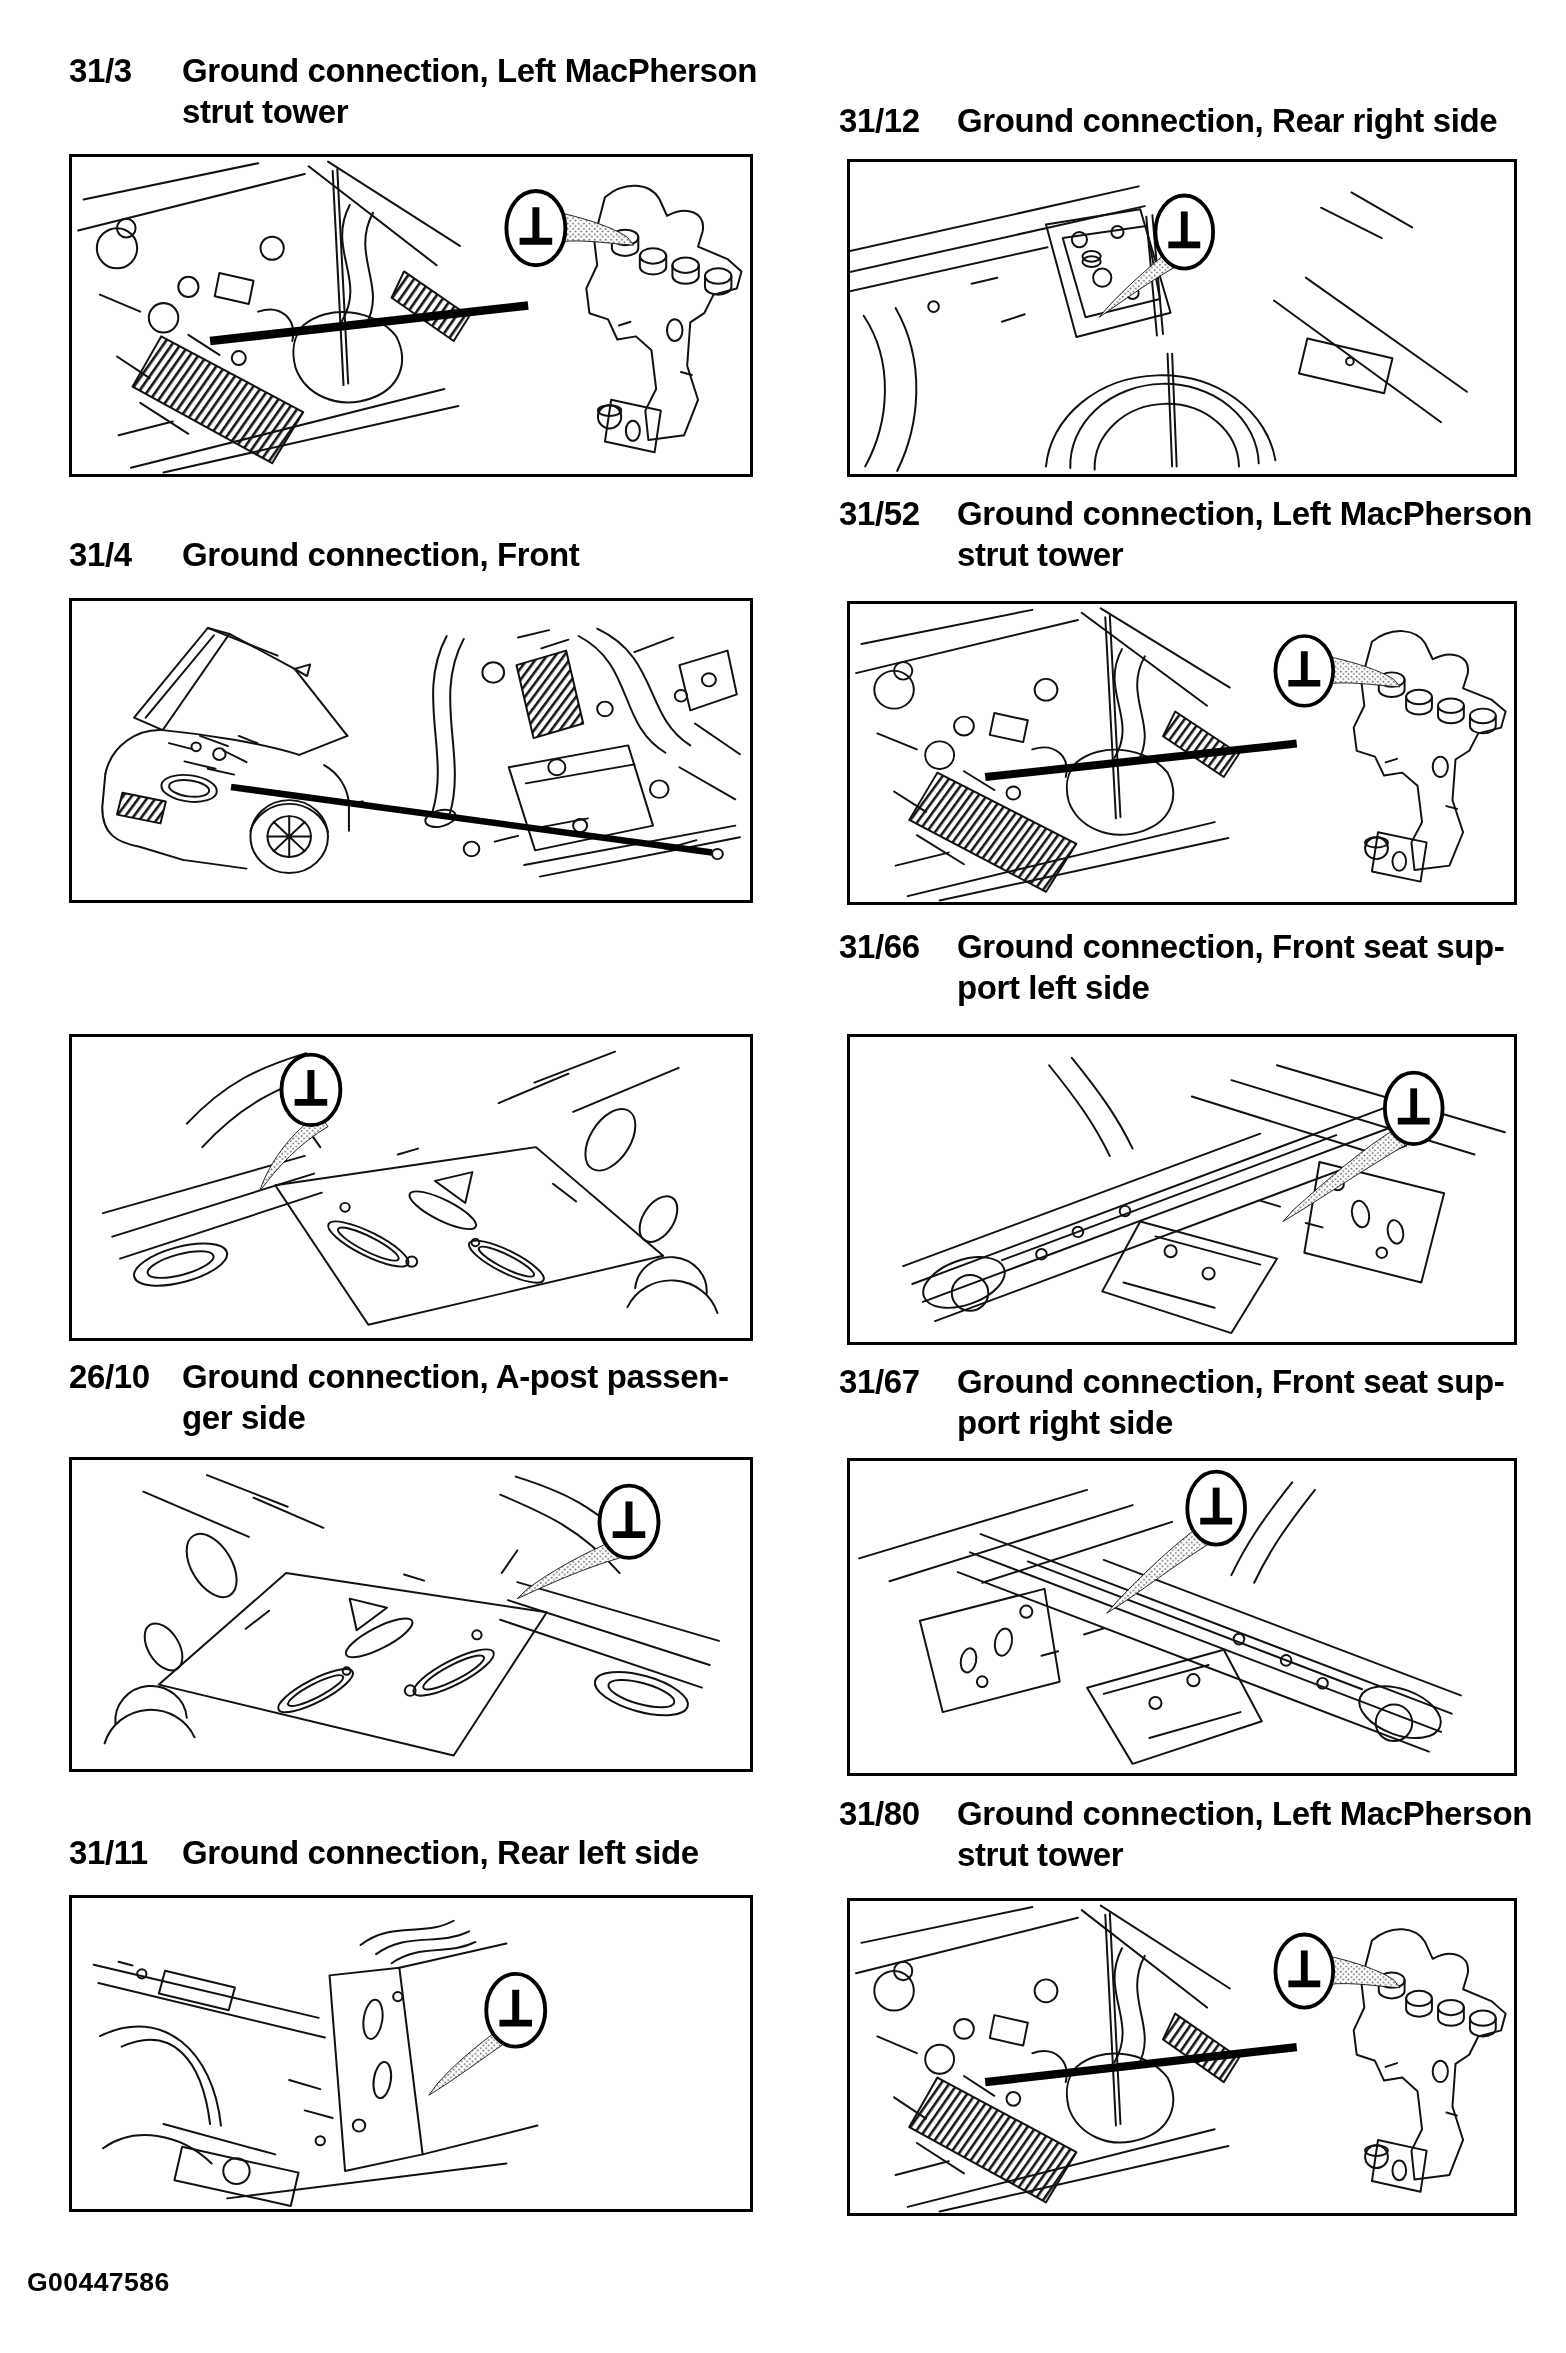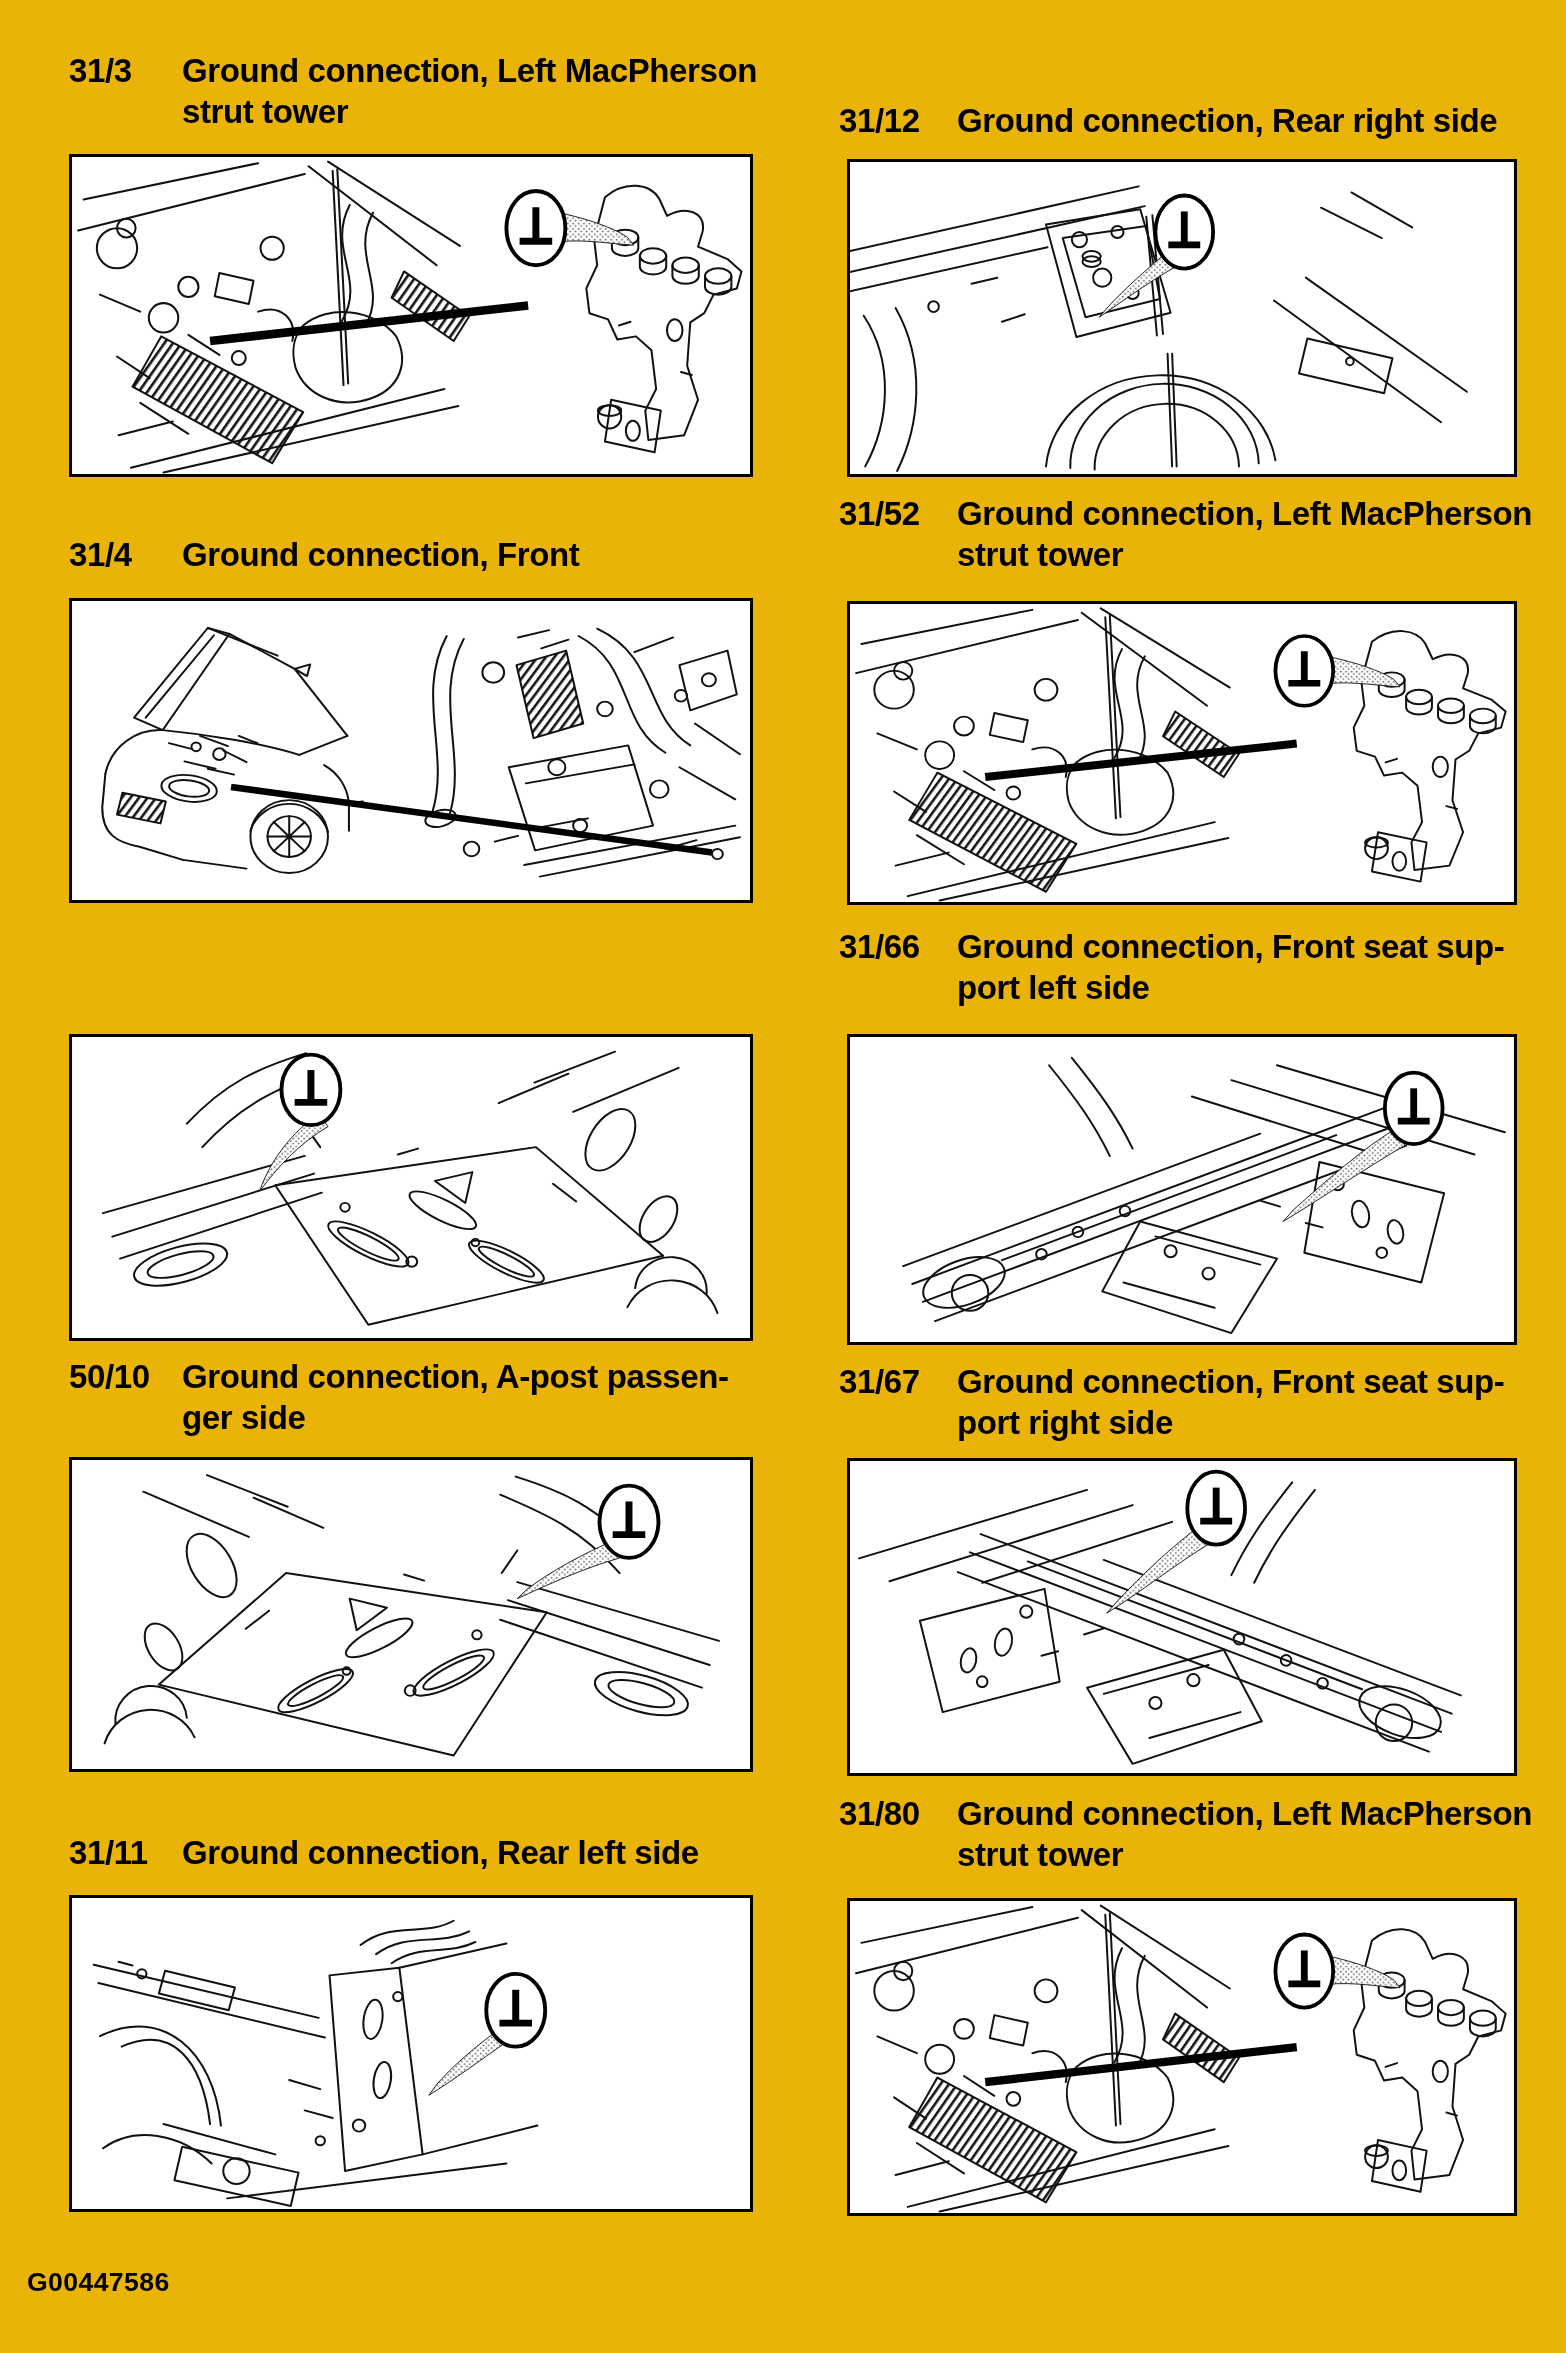--- a/index.html
+++ b/index.html
@@ -1,18 +1,18 @@
 <!DOCTYPE html>
 <html style="font-size:12.5px"><head>
 <meta charset="utf-8">
 <style>
   html,body { margin:0; padding:0; background:#e8e8e8; }
   .page {
     position:relative; width:1567px; height:2354px; margin:0 auto;
-    background:#eab308; color:#000;
+    background:#ffffff; color:#000;
     font-family:"Liberation Sans", sans-serif;
     overflow:hidden;
   }
   .sec-head { position:absolute; display:flex; align-items:flex-start; }
   .sec-head .ref  { font-weight:bold; font-size:33px; line-height:41px; flex:0 0 auto; letter-spacing:-0.4px; }
   .col-l .ref { width:113px; }
   .col-r .ref { width:118px; }
   .sec-head .ttl  { font-weight:bold; font-size:33px; line-height:41px; letter-spacing:-0.4px; white-space:nowrap; }
   .figbox {
     position:absolute; border:3.9px solid #000; background:#fff; box-sizing:border-box;
@@ -337,21 +337,21 @@
 
   <div class="sec-head col-l" style="left:69px; top:534px;">
     <span class="ref">31/4</span>
     <span class="ttl">
       <div>Ground connection, Front</div>
     </span>
   </div>
 
 
   <div class="sec-head col-l" style="left:69px; top:1356px;">
-    <span class="ref">50/10</span>
+    <span class="ref">26/10</span>
     <span class="ttl">
       <div>Ground connection, A-post passen-</div>
       <div>ger side</div>
     </span>
   </div>
 
   <div class="sec-head col-l" style="left:69px; top:1832px;">
     <span class="ref">31/11</span>
     <span class="ttl">
       <div>Ground connection, Rear left side</div>

